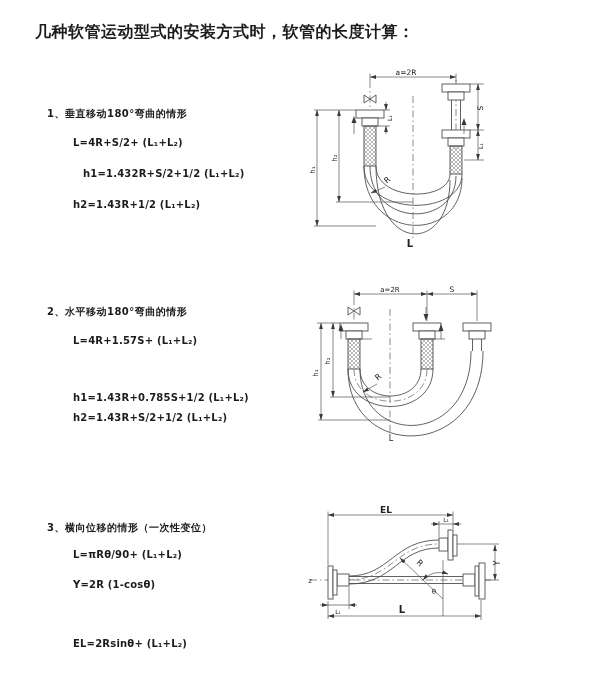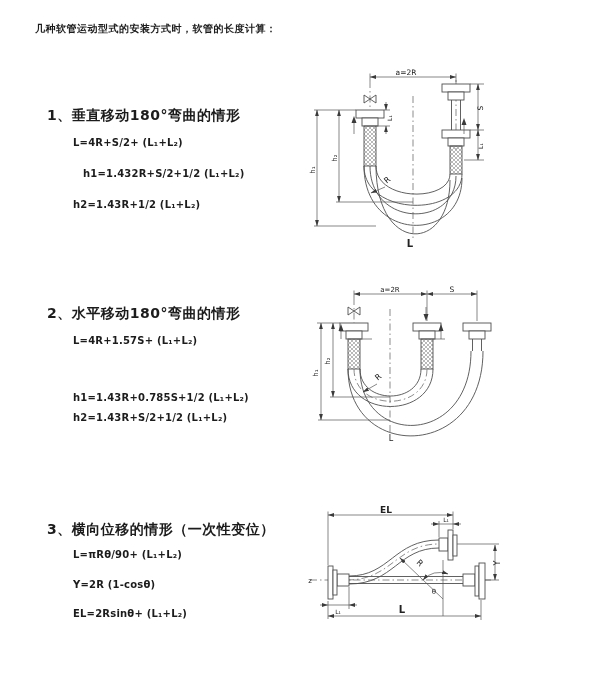--- a/index.html
+++ b/index.html
@@ -2,22 +2,22 @@
 <html><head>
 <meta charset="utf-8">
 <style>
   html,body{margin:0;padding:0;}
   body{
     width:600px;height:675px;position:relative;background:#ffffff;
     font-family:"DejaVu Sans","Liberation Sans",sans-serif;
     color:#1c1c1c;overflow:hidden;
   }
   .abs{position:absolute;}
-  .title{font-size:10px;font-weight:bold;letter-spacing:0.5px;}
-  .heading{font-size:14px;font-weight:bold;letter-spacing:0.5px;}
+  .title{font-size:16px;font-weight:bold;letter-spacing:0.5px;}
+  .heading{font-size:10px;font-weight:bold;letter-spacing:0.5px;}
   .formula{font-size:10px;font-weight:bold;letter-spacing:0.2px;}
   svg{position:absolute;overflow:visible;}
   svg text{fill:#222;font-family:"DejaVu Sans","Liberation Sans",sans-serif;}
   .ln{stroke:#4f4f4f;stroke-width:0.9;fill:none;}
   .dim{stroke:#555;stroke-width:0.7;fill:none;}
   .dash{stroke:#5a5a5a;stroke-width:0.7;fill:none;stroke-dasharray:7 3 1.5 3;}
   .plate{fill:#fff;stroke:#4f4f4f;stroke-width:0.9;}
   .hose{fill:url(#hx);stroke:#4f4f4f;stroke-width:0.9;}
   .mv{fill:#3a3a3a;stroke:none;}
 </style>
@@ -43,21 +43,21 @@
 <div class="abs formula" style="left:73px;top:199px;text-align:center;">h2=1.43R+1/2 (L₁+L₂)</div>
 
 <div class="abs heading" style="left:47px;top:305px;">2、水平移动180°弯曲的情形</div>
 <div class="abs formula" style="left:73px;top:335px;">L=4R+1.57S+ (L₁+L₂)</div>
 <div class="abs formula" style="left:73px;top:366px;margin-top:26px;">h1=1.43R+0.785S+1/2 (L₁+L₂)</div>
 <div class="abs formula" style="left:73px;top:412px;">h2=1.43R+S/2+1/2 (L₁+L₂)</div>
 
 <div class="abs heading" style="left:47px;top:521px;">3、横向位移的情形（一次性变位）</div>
 <div class="abs formula" style="left:73px;top:549px;">L=πRθ/90+ (L₁+L₂)</div>
 <div class="abs formula" style="left:73px;top:579px;text-align:center;">Y=2R (1-cosθ)</div>
-<div class="abs formula" style="left:73px;top:608px;">EL=2Rsinθ+ (L₁+L₂)</div>
+<div class="abs formula" style="left:73px;top:638px;">EL=2Rsinθ+ (L₁+L₂)</div>
 
 <svg style="left:310px;top:64px;" width="280" height="196" viewBox="0 0 280 196">
 
   <line class="dim" x1="60" y1="9.5" x2="60" y2="17"></line>
   <line class="dim" x1="146" y1="9.5" x2="146" y2="18"></line>
   <line class="dim" x1="60" y1="13" x2="146" y2="13" marker-start="url(#aE)" marker-end="url(#aE)"></line>
   <text x="96" y="10.5" font-size="7.5" text-anchor="middle">a=2R</text>
 
   <g>
     <path class="ln" d="M54,31 L60,35 L54,39 Z M66,31 L60,35 L66,39 Z"></path>

